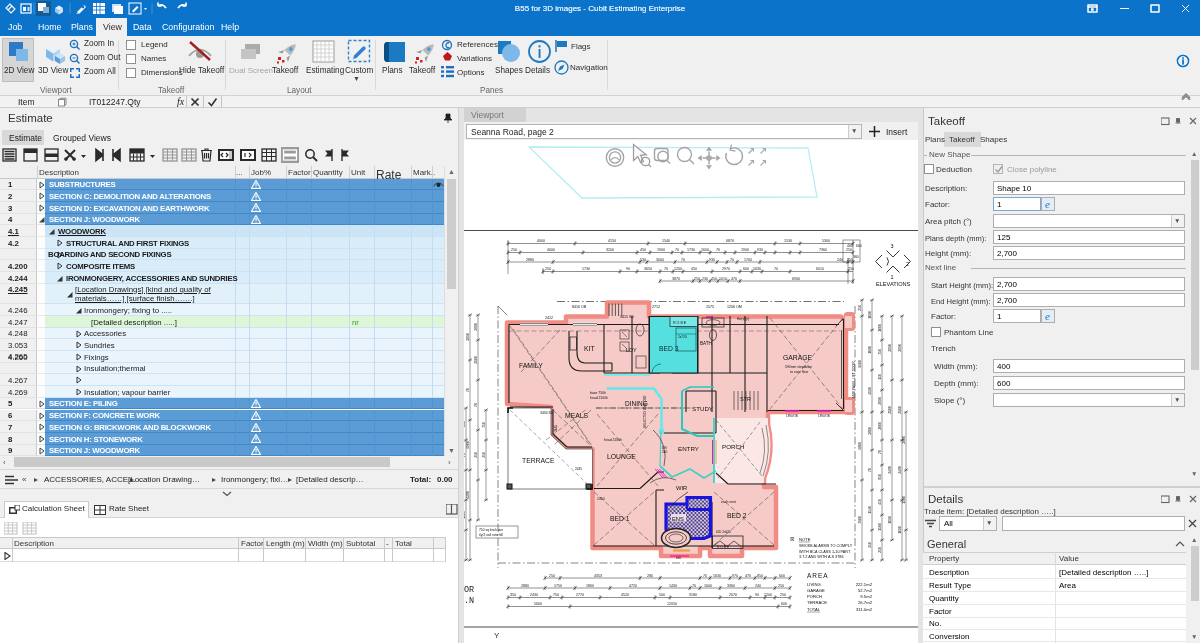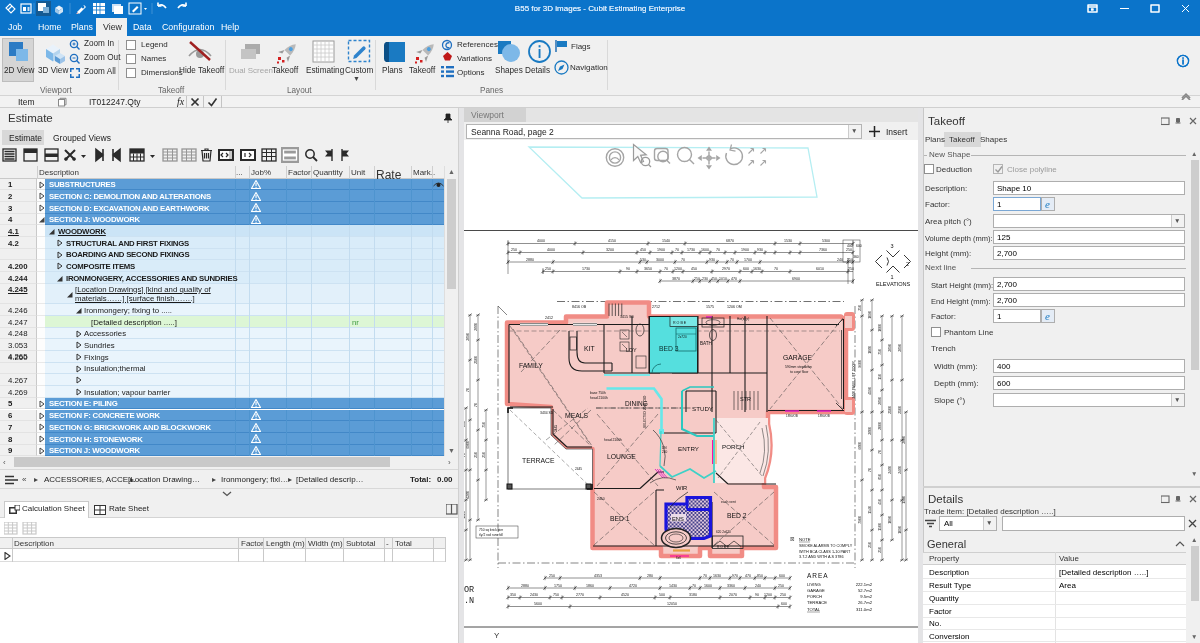--- a/index.html
+++ b/index.html
@@ -832,21 +832,21 @@
 <div class="ab" style="left:249px;top:82.7px;width:1px;height:11.7px;background:#c3dcef;"></div>
 <div class="ab" style="left:286px;top:82.7px;width:1px;height:11.7px;background:#c3dcef;"></div>
 <div class="ab" style="left:311px;top:82.7px;width:1px;height:11.7px;background:#c3dcef;"></div>
 <div class="ab" style="left:349px;top:82.7px;width:1px;height:11.7px;background:#c3dcef;"></div>
 <div class="ab" style="left:374px;top:82.7px;width:1px;height:11.7px;background:#c3dcef;"></div>
 <div class="ab" style="left:411px;top:82.7px;width:1px;height:11.7px;background:#c3dcef;"></div>
 <div class="ab" style="left:432px;top:82.7px;width:1px;height:11.7px;background:#c3dcef;"></div>
 <svg class="ab" style="left:56px;top:84.7px;" width="8" height="8">
         <path d="M2 1 L6 4 L2 7 z" fill="none" stroke="#333" stroke-width="1"></path>
       </svg>
-<div class="ab txt" style="left:66px;top:84.3px;font-weight:bold;letter-spacing:-0.25px;color:#1a1a1a;">BOARDING AND SECOND FIXINGS</div>
+<div class="ab txt" style="left:48px;top:84.3px;font-weight:bold;letter-spacing:-0.25px;color:#1a1a1a;">BOARDING AND SECOND FIXINGS</div>
 <div class="ab" style="left:0;top:94.4px;width:37px;height:11.7px;border-bottom:1px solid #e3e3e3;border-right:1px solid #c9c9c9;background:#f0f0f0;"></div>
 <div class="ab txt" style="left:8px;top:96.0px;font-weight:bold;color:#1a1a1a;">4.200</div>
 <div class="ab" style="left:45px;top:94.4px;width:399px;height:11.7px;background:#d9ecf9;border-bottom:1px solid #cde2f2;"></div>
 <div class="ab" style="left:37px;top:94.4px;width:8px;height:11.7px;background:#fdfdfd;border-bottom:1px solid #e9e9e9;"></div>
 <div class="ab" style="left:235px;top:94.4px;width:1px;height:11.7px;background:#c3dcef;"></div>
 <div class="ab" style="left:249px;top:94.4px;width:1px;height:11.7px;background:#c3dcef;"></div>
 <div class="ab" style="left:286px;top:94.4px;width:1px;height:11.7px;background:#c3dcef;"></div>
 <div class="ab" style="left:311px;top:94.4px;width:1px;height:11.7px;background:#c3dcef;"></div>
 <div class="ab" style="left:349px;top:94.4px;width:1px;height:11.7px;background:#c3dcef;"></div>
 <div class="ab" style="left:374px;top:94.4px;width:1px;height:11.7px;background:#c3dcef;"></div>
@@ -1974,21 +1974,21 @@
 <div class="ab txt" style="left:74px;top:76px;color:#000;">Shape 10</div>
 <div class="ab txt" style="left:2px;top:92px;">Factor:</div>
 <div class="ab" style="left:70px;top:89px;width:48px;height:14px;background:#fff;border:1px solid #7aa7d4;"></div>
 <div class="ab txt" style="left:74px;top:92px;color:#000;">1</div>
 <div class="ab" style="left:118px;top:89px;width:14px;height:14px;background:#e4ecf6;border:1px solid #aeaeae;"></div>
 <div class="ab txt" style="left:122px;top:90px;font-family:'Liberation Serif',serif;font-style:italic;font-size:11px;color:#1a7ac2;">e</div>
 <div class="ab txt" style="left:2px;top:109px;">Area pitch (°)</div>
 <div class="ab" style="left:70px;top:106px;width:192px;height:14px;background:#fff;border:1px solid #aeaeae;"></div>
 <div class="ab" style="left:248px;top:107px;width:13px;height:12px;background:#f2f2f2;border-left:1px solid #ccc;"></div>
 <div class="ab txt" style="left:251px;top:109px;font-size:6.5px;color:#555;">▼</div>
-<div class="ab txt" style="left:2px;top:125.5px;font-size:7.5px;">Volume depth (mm):</div>
+<div class="ab txt" style="left:2px;top:125.5px;font-size:7.5px;">Plans depth (mm):</div>
 <div class="ab" style="left:70px;top:122px;width:192px;height:14px;background:#fff;border:1px solid #aeaeae;"></div>
 <div class="ab txt" style="left:74px;top:125px;color:#000;">125</div>
 <div class="ab txt" style="left:2px;top:141px;">Height (mm):</div>
 <div class="ab" style="left:70px;top:138px;width:192px;height:14px;background:#fff;border:1px solid #aeaeae;"></div>
 <div class="ab txt" style="left:74px;top:141px;color:#000;">2,700</div>
 
 <div class="ab txt" style="left:2px;top:155px;color:#555;">Next line</div>
 <div class="ab" style="left:48px;top:160px;width:215px;height:1px;background:#b5b5b5;"></div>
 <div class="ab txt" style="left:8px;top:172.5px;font-size:7.6px;">Start Height (mm):</div>
 <div class="ab" style="left:70px;top:169px;width:192px;height:14px;background:#fff;border:1px solid #aeaeae;"></div>

